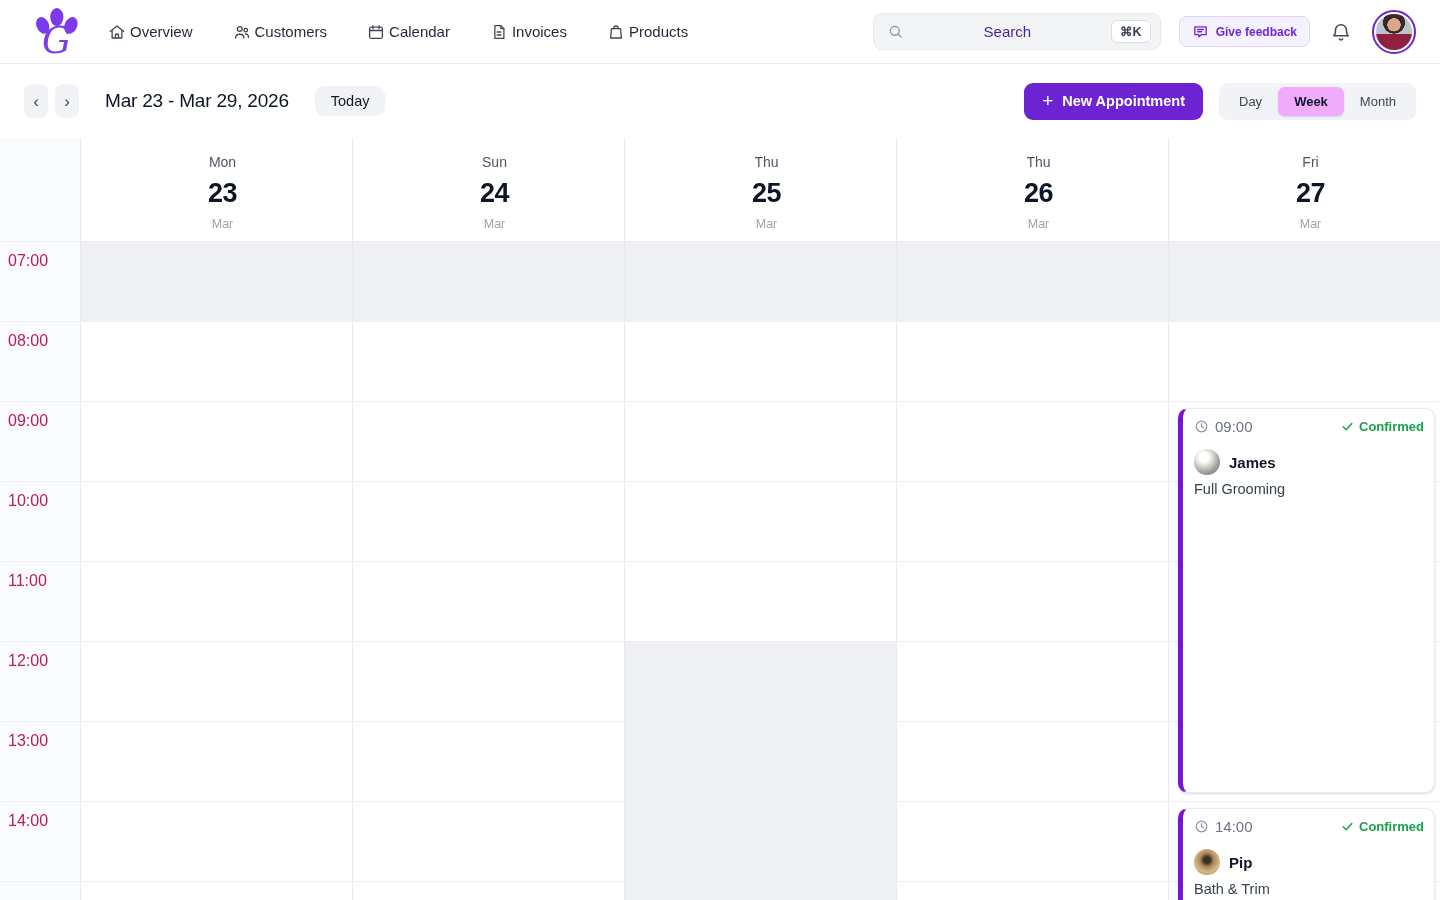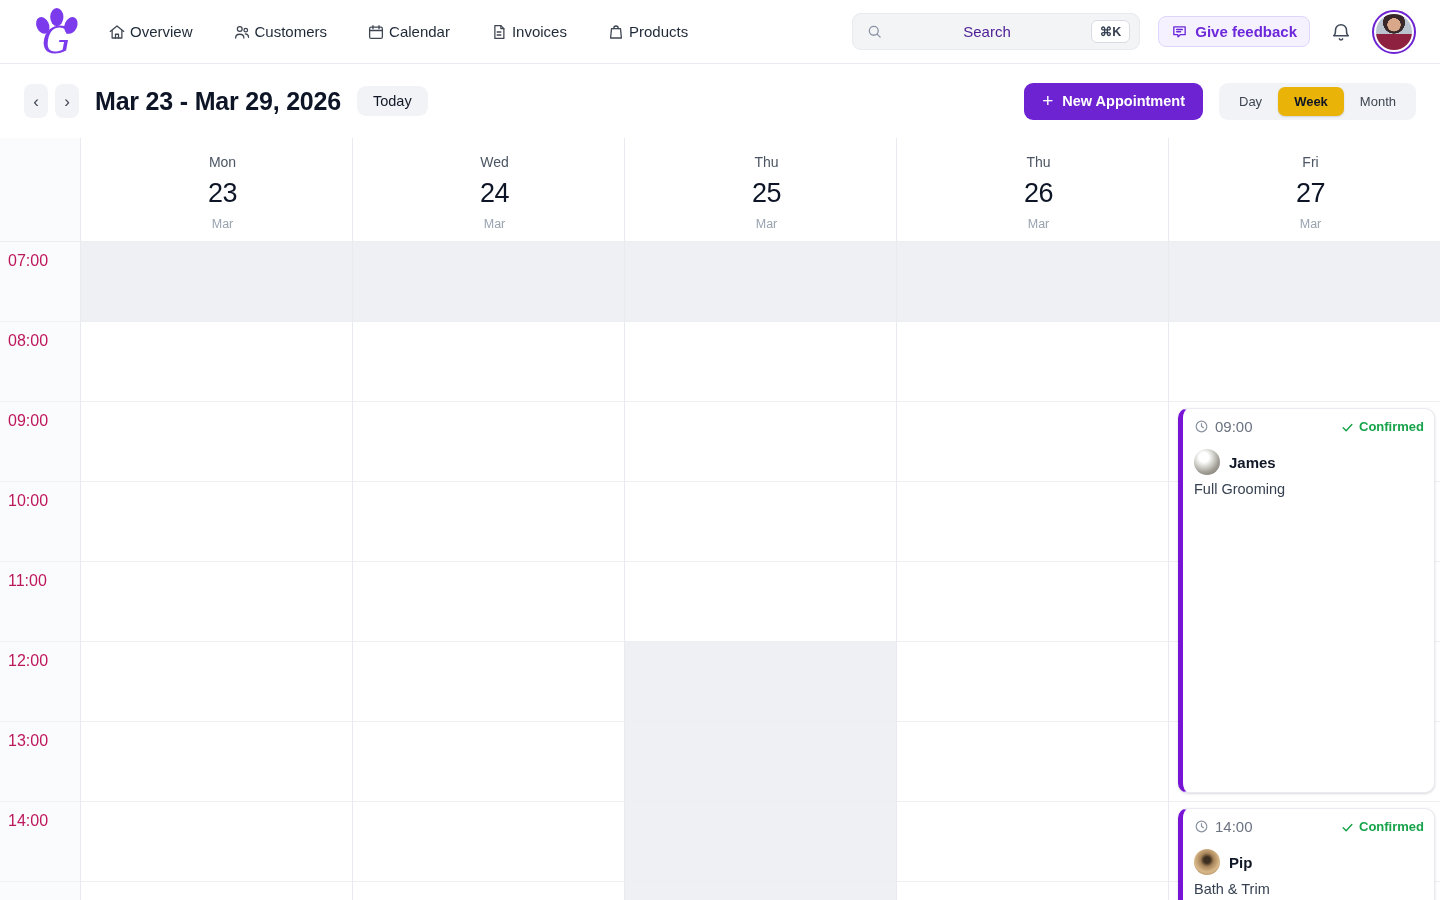--- a/index.html
+++ b/index.html
@@ -15,71 +15,71 @@
   .nav-item { display: flex; align-items: center; gap: 4px; font-size: 15px; font-weight: 500; color: #1f2937; }
   .nav-item svg { display: block; }
   .nav-right { margin-left: auto; display: flex; align-items: center; gap: 18px; }
   .search { width: 288px; height: 37px; background: #f2f4f6; border: 1px solid #e7eaee; border-radius: 9px;
             display: flex; align-items: center; padding: 0 9px 0 13px; }
   .search-ph { flex: 1; text-align: center; color: #4c1d95; font-size: 15px; }
   .kbd { background: #fff; border: 1px solid #d9dde3; border-radius: 6px; font-size: 12.5px;
          color: #374151; padding: 3px 8px; font-weight: 600; }
   .feedback { height: 31px; padding: 0 12px; display: flex; gap: 7px; align-items: center;
               background: #f5f1ff; border: 1px solid #e0d5fb; border-radius: 8px;
-              color: #6d28d9; font-weight: 700; font-size: 15px; }
+              color: #6d28d9; font-weight: 700; font-size: 12px; }
   .bellbtn { width: 26px; height: 26px; display: flex; align-items: center; justify-content: center; }
   .avatar { position: relative; width: 44px; height: 44px; border-radius: 50%;
             border: 2.5px solid #6d23d2; background: #fff; }
   .avatar-img { position: absolute; inset: 2px; border-radius: 50%;
     background:
       radial-gradient(circle at 50% 30%, #d9a88a 0 21%, rgba(0,0,0,0) 22%),
       radial-gradient(circle at 50% 24%, #39282a 0 33%, rgba(0,0,0,0) 34%),
       linear-gradient(180deg, #b9c4cf 0 55%, #8e2040 55%); }
 
   
   .toolbar { height: 74px; display: flex; align-items: center; padding: 0 24px; background: #fff; }
   .navbtn { width: 24px; height: 34px; border-radius: 8px; background: #f1f3f6; color: #3f4652;
             font-size: 17px; line-height: 1; }
   .navbtn.prev { margin-right: 7px; }
-  .range-title { font-size: 25px; font-weight: 700; color: #0d1526; margin: 0 16px; letter-spacing: -0.2px; }
+  .range-title { font-size: 19px; font-weight: 400; color: #0d1526; margin: 0 26px; letter-spacing: -0.2px; }
   .today { height: 30px; padding: 0 16px; background: #f1f3f6; border-radius: 9px; font-size: 14.5px; color: #111827; }
   .toolbar-right { margin-left: auto; display: flex; align-items: center; gap: 16px; }
   .new-appt { height: 37px; padding: 0 18px; background: #6d23d2; color: #fff; border-radius: 9px;
               font-size: 14.5px; font-weight: 600; display: flex; align-items: center; gap: 9px; }
   .plus { font-size: 19px; font-weight: 400; line-height: 1; margin-top: -1px; }
   .segmented { height: 37px; background: #f1f3f6; border-radius: 9px; display: flex; align-items: center; padding: 0 4px; }
   .seg { padding: 0 16px; height: 29px; font-size: 13px; color: #3f4652; border-radius: 7px; }
-  .seg.active { background: #eab308; color: #0d1526; font-weight: 600; box-shadow: 0 1px 2px rgba(16,24,40,.14); }
+  .seg.active { background: #f0abfc; color: #0d1526; font-weight: 600; box-shadow: 0 1px 2px rgba(16,24,40,.14); }
 
   
   .cal { position: relative; height: 762px; overflow: hidden; background: #fff; }
   .hrow { display: flex; height: 104px; border-bottom: 1px solid #eceef2; }
   .gutter-head { width: 80px; flex: none; background: #fafbfc; }
   .day-head { width: 272px; flex: none; border-left: 1px solid #e8eaef; text-align: center; padding-top: 16px; padding-left: 12px; }
   .dname { font-size: 14px; color: #4b5563; margin-bottom: 10px; }
-  .dnum { font-size: 27px; font-weight: 400; color: #0d1526; line-height: 1; margin-bottom: 10px; letter-spacing: -0.5px; }
+  .dnum { font-size: 27px; font-weight: 700; color: #0d1526; line-height: 1; margin-bottom: 10px; letter-spacing: -0.5px; }
   .dmon { font-size: 12.5px; color: #9aa3b2; }
   .row { display: flex; height: 80px; }
   .row.partial { height: 18px; }
   .gutter-cell { width: 80px; flex: none; background: #fafbfc; border-bottom: 1px solid #f0f2f5;
                  padding: 10px 0 0 8px; font-size: 16px; color: #be185d; }
   .row.partial .gutter-cell, .row.partial .cell { border-bottom: 0; }
   .cell { width: 272px; flex: none; border-left: 1px solid #e8eaef; border-bottom: 1px solid #eceef2; background: #fff; }
   .cell.shade { background: #eef0f3; }
 
   
   .event { position: absolute; left: 1178px; width: 257px; background: #fff;
            border: 1px solid #e8eaef; border-left: 5px solid #7714d6; border-radius: 10px;
            box-shadow: 0 1px 3px rgba(16,24,40,.10), 0 1px 2px rgba(16,24,40,.06);
            padding: 9px 10px 9px 11px; z-index: 4; }
   .event-1 { top: 270px; height: 385px; }
   .event-2 { top: 670px; height: 240px; }
   .ev-top { display: flex; justify-content: space-between; align-items: center; }
   .ev-time { display: flex; gap: 6px; align-items: center; font-size: 15px; font-weight: 500; color: #6b7280; }
-  .ev-status { display: flex; gap: 5px; align-items: flex-end; color: #16a34a; font-size: 13px; font-weight: 600; }
+  .ev-status { display: flex; gap: 5px; align-items: center; color: #16a34a; font-size: 13px; font-weight: 600; }
   .ev-who { display: flex; align-items: center; gap: 9px; margin-top: 14px; }
   .ev-avatar { width: 26px; height: 26px; border-radius: 50%; flex: none; }
   .ev-avatar.james { background: radial-gradient(circle at 38% 32%, #ffffff 0 20%, #d9d9d3 38%, #a3a098 62%, #6e6a62 100%); }
   .ev-avatar.pip { background: radial-gradient(circle at 50% 42%, #3d2f20 0 16%, #a8845a 34%, #d9b98a 62%, #8a6a44 100%); }
   .ev-name { font-size: 15px; font-weight: 700; color: #111827; }
   .ev-svc { margin-top: 6px; font-size: 14.5px; color: #374151; }
 </style>
 </head>
 <body>
 
@@ -185,21 +185,21 @@
   <div class="cal">
 
     <div class="hrow">
       <div class="gutter-head"></div>
       <div class="day-head">
         <div class="dname">Mon</div>
         <div class="dnum">23</div>
         <div class="dmon">Mar</div>
       </div>
       <div class="day-head">
-        <div class="dname">Wed</div>
+        <div class="dname">Sun</div>
         <div class="dnum">24</div>
         <div class="dmon">Mar</div>
       </div>
       <div class="day-head">
         <div class="dname">Thu</div>
         <div class="dnum">25</div>
         <div class="dmon">Mar</div>
       </div>
       <div class="day-head">
         <div class="dname">Thu</div>

